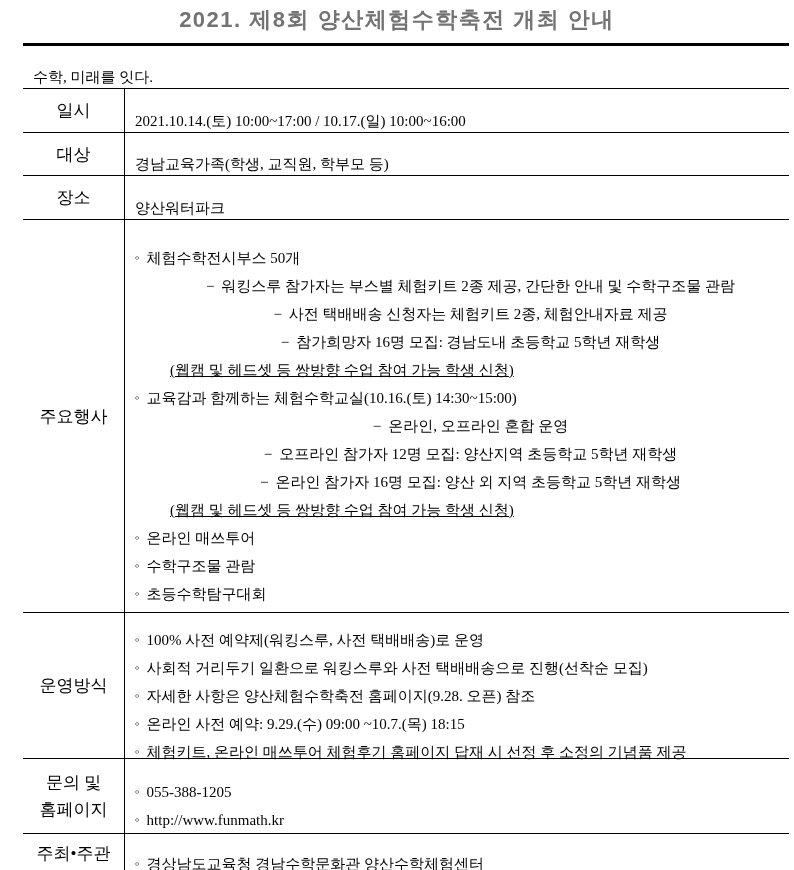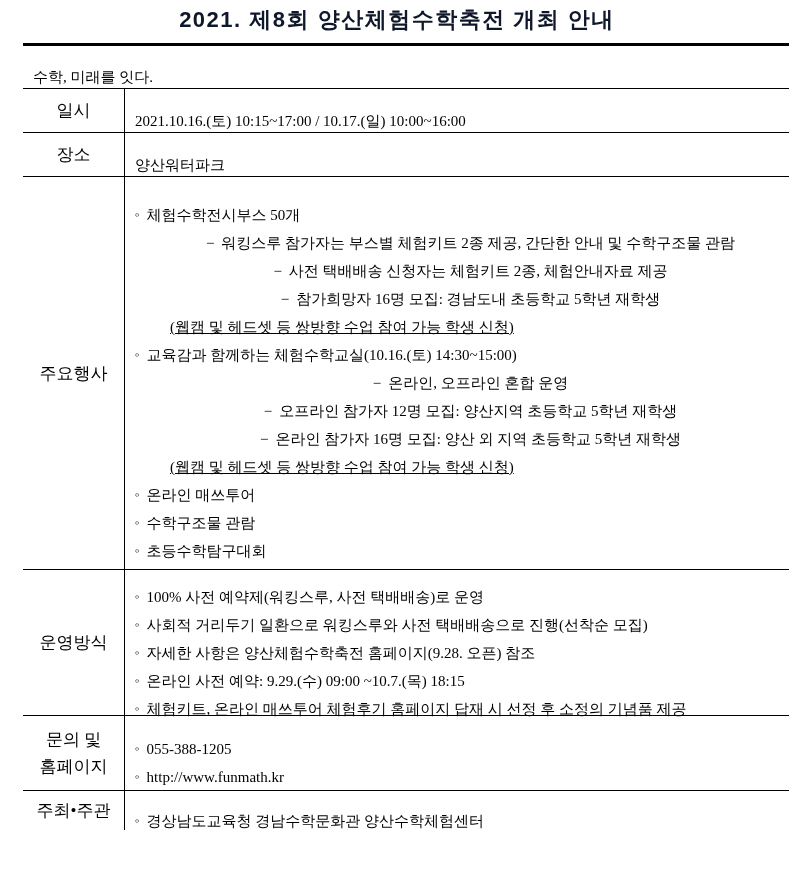--- a/index.html
+++ b/index.html
@@ -5,21 +5,21 @@
   html,body{margin:0;padding:0;}
   body{
     width:794px;height:870px;background:#ffffff;color:#000000;
     font-family:"Liberation Serif","DejaVu Serif",serif;
     overflow:hidden;position:relative;
   }
   .doc-title{
     height:43px;box-sizing:border-box;padding-top:5px;
     display:flex;justify-content:center;align-items:flex-start;
     font-family:"Liberation Sans","DejaVu Sans",sans-serif;
-    font-weight:bold;font-size:22px;letter-spacing:1.5px;color:#0f172a;
+    font-weight:bold;font-size:22px;letter-spacing:1.5px;color:#737373;
     white-space:nowrap;
   }
   .info-table{
     margin-left:23px;width:766px;
     border-top:3px solid #000;
   }
   .t-row{
     display:flex;box-sizing:border-box;
     border-bottom:1.5px solid #000;
   }
@@ -51,21 +51,29 @@
     <div class="t-row" style="height: 43px;">
       <div class="content-cell">
         <div class="c-line indent-0"><span>수학, 미래를 잇다.</span></div>
       </div>
     </div>
     <div class="t-row" style="height: 44px; justify-content: flex-end;">
       <div class="label-cell">
         <div class="label-line">일시</div>
       </div>
       <div class="content-cell">
-        <div class="c-line indent-0"><span>2021.10.16.(토) 10:15~17:00 / 10.17.(일) 10:00~16:00</span></div>
+        <div class="c-line indent-0"><span>2021.10.14.(토) 10:00~17:00 / 10.17.(일) 10:00~16:00</span></div>
+      </div>
+    </div>
+    <div class="t-row" style="height: 43px;">
+      <div class="label-cell">
+        <div class="label-line">대상</div>
+      </div>
+      <div class="content-cell">
+        <div class="c-line indent-0"><span>경남교육가족(학생, 교직원, 학부모 등)</span></div>
       </div>
     </div>
     <div class="t-row" style="height: 44px;">
       <div class="label-cell">
         <div class="label-line">장소</div>
       </div>
       <div class="content-cell">
         <div class="c-line indent-0"><span>양산워터파크</span></div>
       </div>
     </div>

